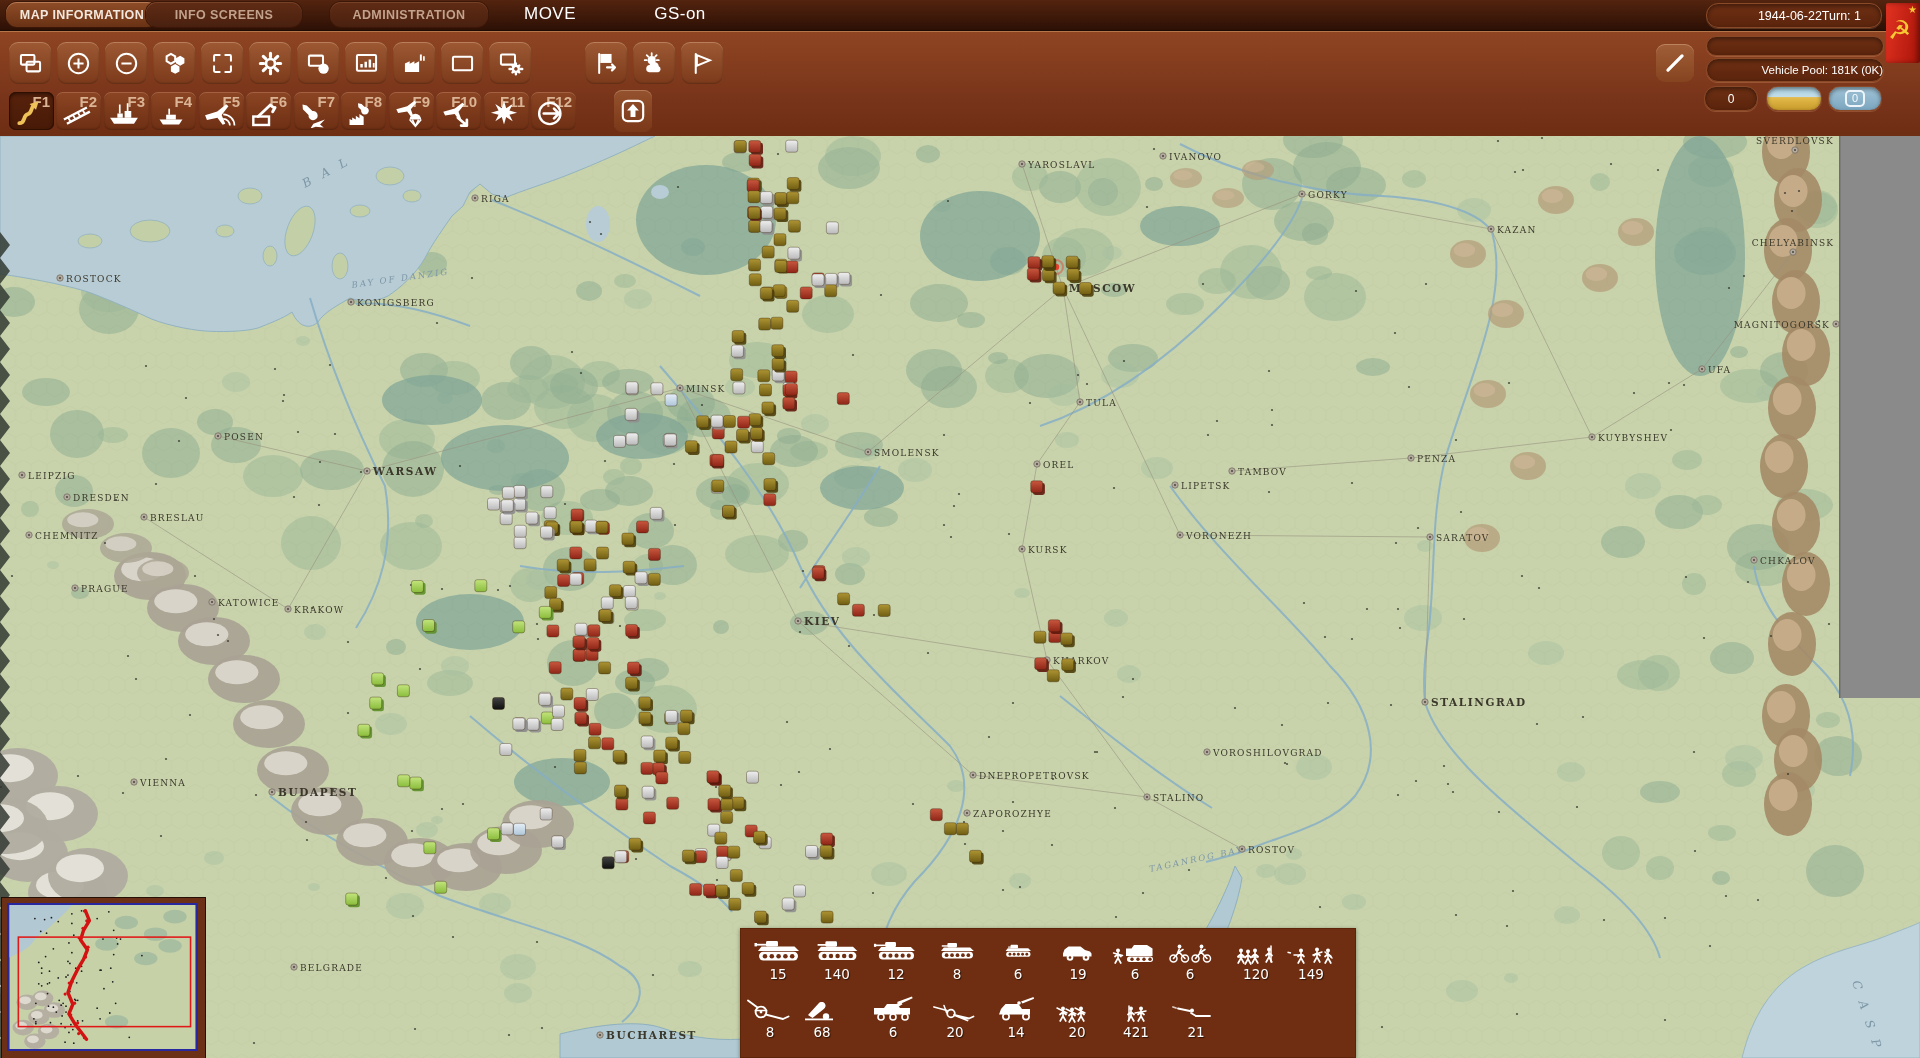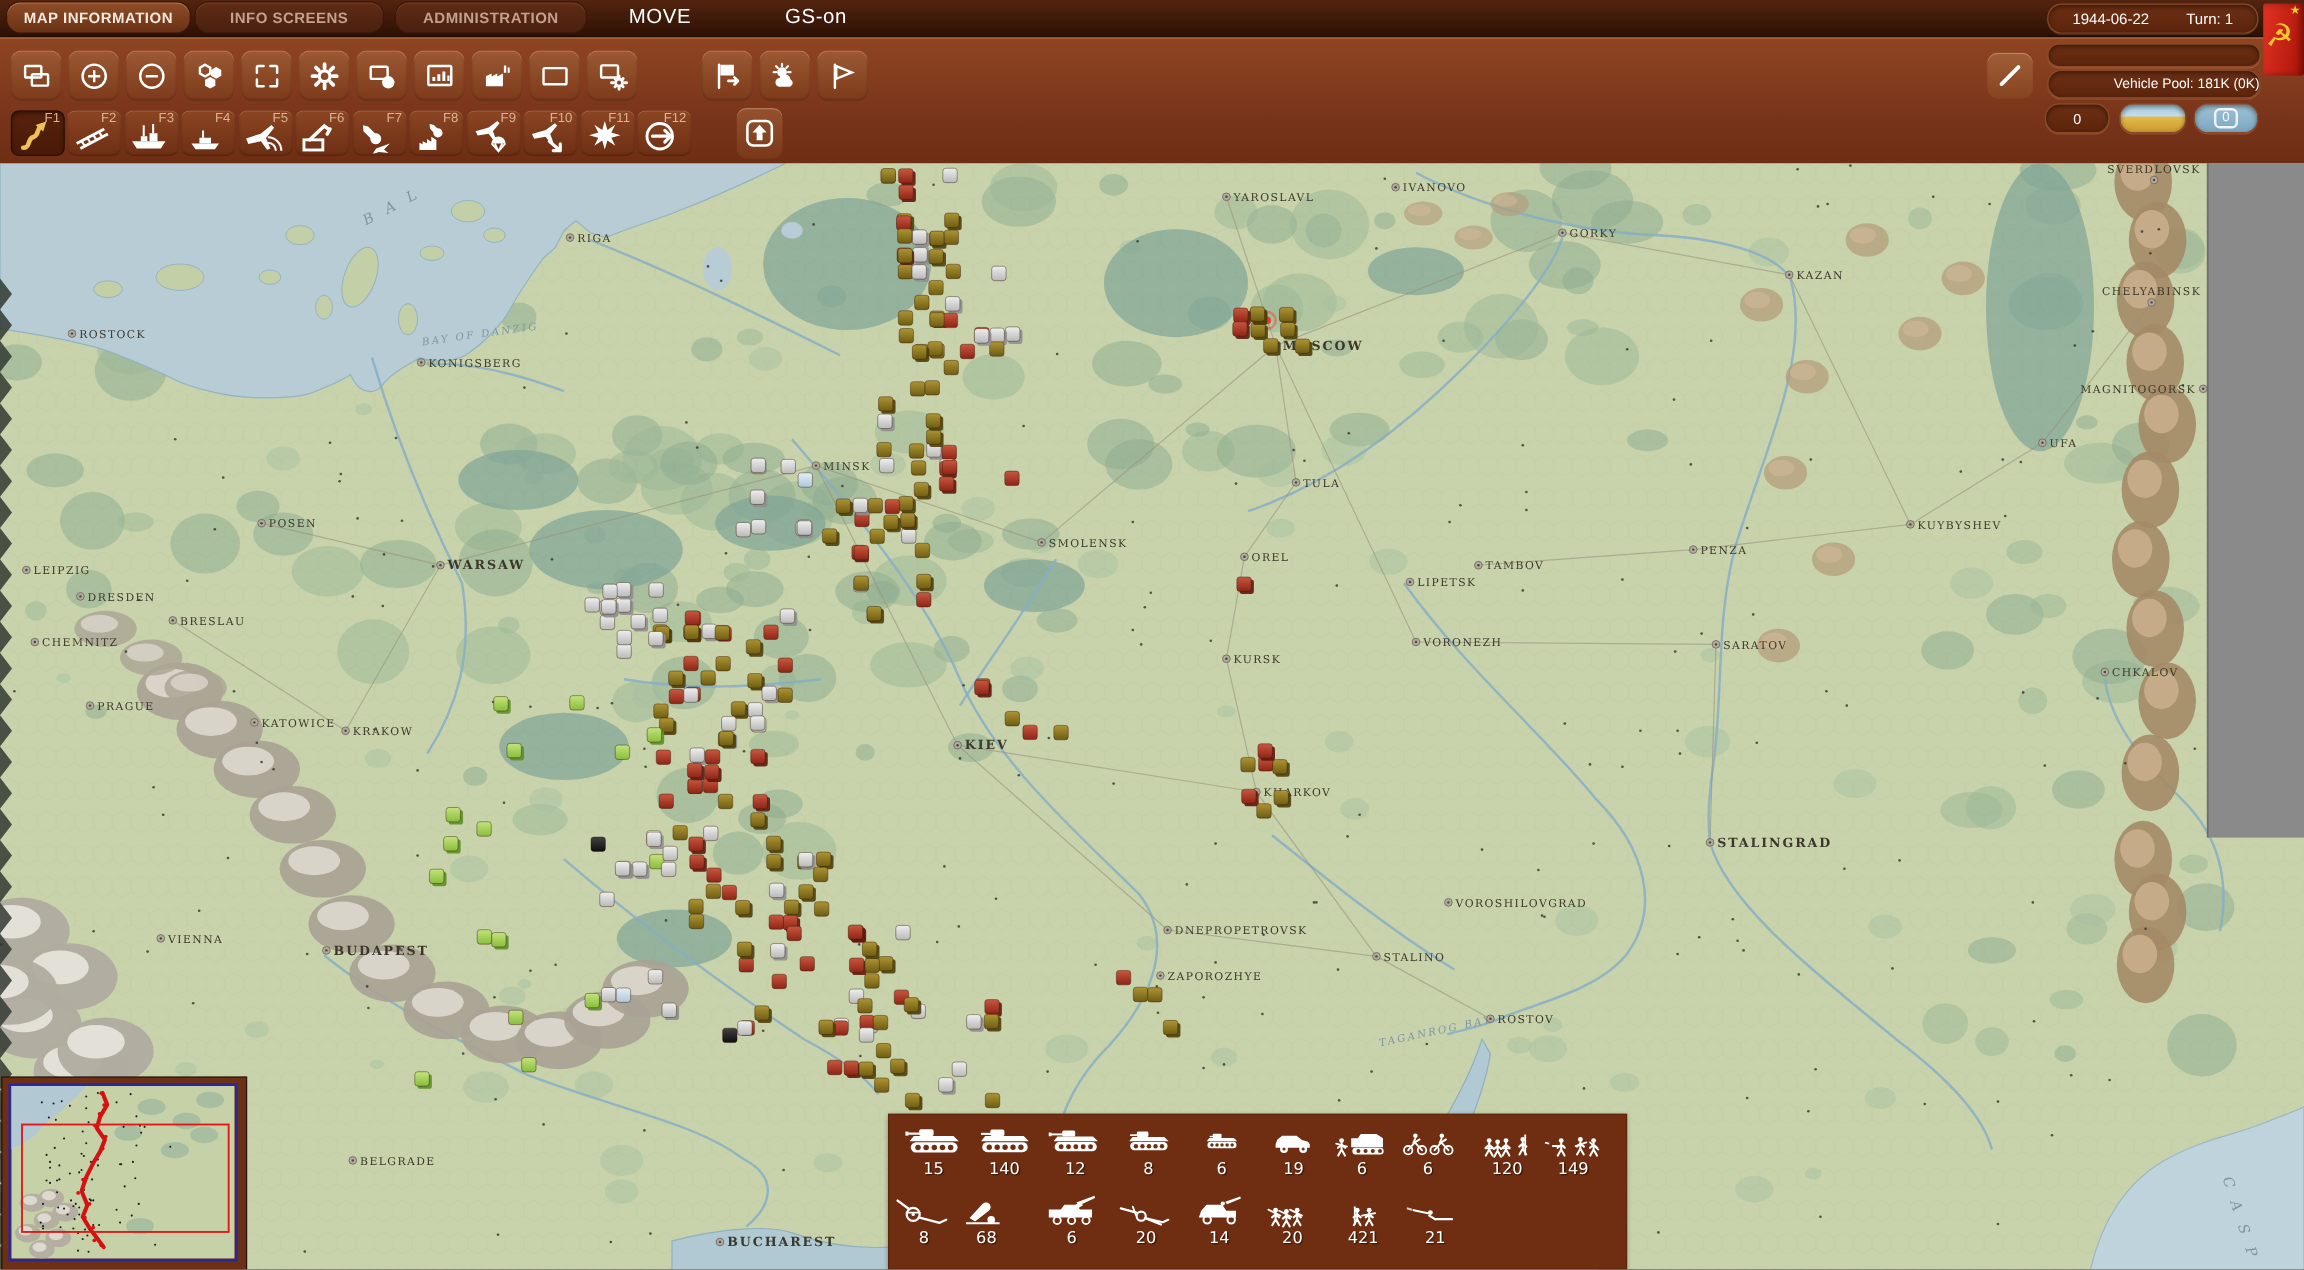--- a/index.html
+++ b/index.html
@@ -17,33 +17,33 @@
   
   #toolbar{position:absolute;left:0;top:31px;width:1920px;height:105px;
     background:linear-gradient(#8f4522,#78341a 65%,#6e2e14);box-shadow:inset 0 1px 0 #b5764b;z-index:25;}
   .tb{position:absolute;top:11px;width:42px;height:42px;border-radius:9px;cursor:pointer;
     background:linear-gradient(#9d5933,#7c3a1b);box-shadow:inset 0 1px 0 rgba(255,220,190,.3),inset 0 -1px 2px rgba(0,0,0,.25);
     display:flex;align-items:center;justify-content:center;}
   .tb svg{width:27px;height:27px;}
   .fk{position:absolute;top:61px;width:45px;height:38px;border-radius:7px;cursor:pointer;
     background:linear-gradient(#8b4523,#6e2f14);box-shadow:inset 0 1px 0 rgba(255,210,180,.22),inset 0 -1px 2px rgba(0,0,0,.25);}
   .fk.active{background:linear-gradient(#58220c,#471a07);box-shadow:inset 0 0 0 1px #2e1003,inset 0 2px 4px rgba(0,0,0,.55);}
-  .fk .lbl{position:absolute;top:1px;right:4px;font-size:11px;font-weight:normal;color:#dab494;}
+  .fk .lbl{position:absolute;top:1px;right:4px;font-size:15px;font-weight:bold;color:#dab494;}
   .fk svg{position:absolute;left:3px;bottom:2px;width:34px;height:29px;}
   #upbtn{position:absolute;left:614px;top:59px;width:38px;height:42px;border-radius:8px;cursor:pointer;
     background:linear-gradient(#94522e,#7a3819);box-shadow:inset 0 1px 0 rgba(255,220,190,.3);display:flex;align-items:center;justify-content:center;}
   #upbtn svg{width:30px;height:28px;}
   #pencil{position:absolute;left:1656px;top:13px;width:38px;height:38px;border-radius:9px;cursor:pointer;
     background:linear-gradient(#a05e38,#85431f);box-shadow:inset 0 1px 0 rgba(255,220,190,.3);display:flex;align-items:center;justify-content:center;}
   #pencil svg{width:26px;height:26px;}
 
   
   .pill{position:absolute;border-radius:12px;background:linear-gradient(#6e3014,#5b240c);
     box-shadow:inset 0 2px 4px rgba(0,0,0,.45),0 1px 0 rgba(255,190,140,.22);border:1px solid #8a4a28;color:#fff;z-index:40;}
-  #datePill{left:1706px;top:3px;width:176px;height:25px;display:flex;align-items:center;justify-content:space-between;
+  #datePill{left:1706px;top:3px;width:176px;height:25px;display:flex;align-items:center;justify-content:flex-end;
     padding:0 20px;font-size:12.5px;box-sizing:border-box;}
   #pill2{left:1706px;top:36px;width:176px;height:18px;}
   #pill3{left:1706px;top:58px;width:176px;height:22px;display:flex;align-items:center;justify-content:flex-end;font-size:11.5px;}
   #cntPill{left:1704px;top:86px;width:52px;height:23px;display:flex;align-items:center;justify-content:center;font-size:12px;}
   #fieldBtn{left:1766px;top:86px;width:54px;height:23px;cursor:pointer;
     background:linear-gradient(180deg,#a7cfe1 0%,#c2dde9 42%,#e3ba4b 46%,#c79a2c 100%);}
   #mudBtn{left:1828px;top:86px;width:52px;height:23px;cursor:pointer;display:flex;align-items:center;justify-content:center;
     background:linear-gradient(#a2c4d8,#7ba6bf);}
   #mudBtn span{display:inline-block;border:2px solid #eef5fa;border-radius:5px;padding:0 5px;font-size:11px;color:#f4fafe;line-height:13px;}
   #flag{position:absolute;left:1886px;top:3px;width:34px;height:60px;border-radius:2px;z-index:45;cursor:pointer;
@@ -72,21 +72,21 @@
   .sval{font-size:13.5px;color:#fff;text-shadow:1px 1px 1px rgba(0,0,0,.6);font-family:"DejaVu Sans",sans-serif;}
 </style>
 </head>
 <body>
 
 <div id="app">
 
   <div id="topbar">
     <div id="tabs">
         <div class="tab active" style="left:6px;width:152px">MAP INFORMATION</div>
-        <div class="tab inactive" style="left:163px;width:156px">INFO SCREENS</div>
+        <div class="tab inactive" style="left:146px;width:156px">INFO SCREENS</div>
         <div class="tab inactive" style="left:330px;width:158px">ADMINISTRATION</div>
       </div>
     <div class="modeTxt" style="left:505px;width:90px;">MOVE</div>
     <div class="modeTxt" style="left:638px;width:84px;cursor:pointer;">GS-on</div>
   </div>
 
   <div id="toolbar">
     <div id="row1">
         <div class="tb" style="left:9px">
        <svg viewBox="0 0 24 24" stroke="#fff" stroke-width="1.8" fill="none">

